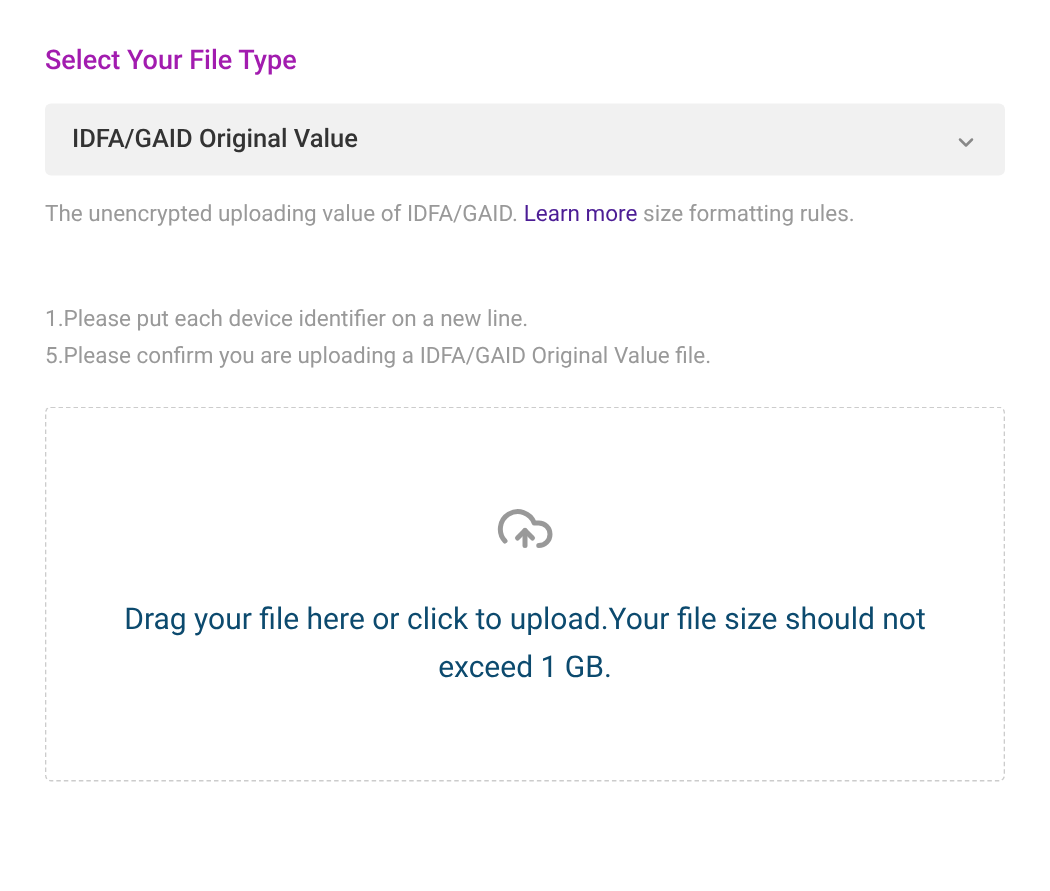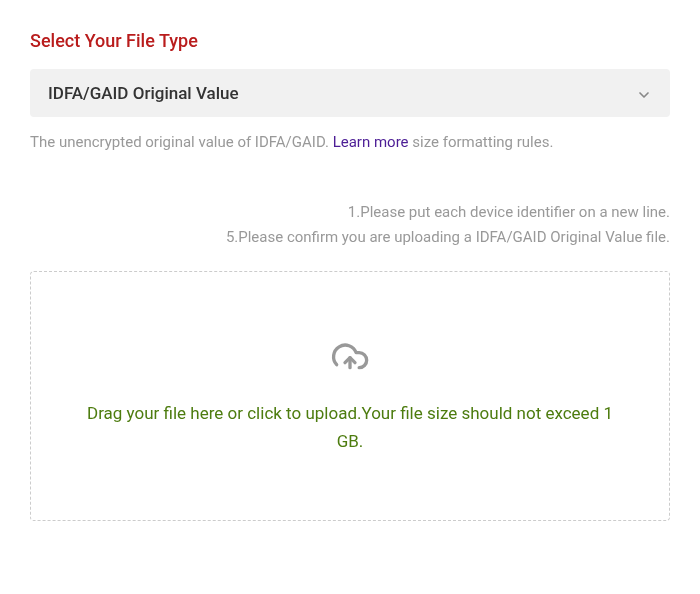--- a/index.html
+++ b/index.html
@@ -11,21 +11,21 @@
       font-family: -apple-system, BlinkMacSystemFont, "Segoe UI", Roboto, Helvetica, Arial, sans-serif;
       background: #fff;
       width: 700px;
       height: 594px;
       padding: 30px;
       color: #333;
     }
     .section-heading {
       font-size: 18px;
       font-weight: 500;
-      color: #b91c1c;
+      color: #a21caf;
       margin-bottom: 18px;
     }
     .select-box {
       background: #f1f1f1;
       border-radius: 4px;
       padding: 14px 18px;
       display: flex;
       align-items: flex-end;
       justify-content: space-between;
       cursor: pointer;
@@ -50,21 +50,20 @@
       color: #4c1d95;
       text-decoration: none;
       cursor: pointer;
     }
     .upload-section {
       margin-top: 46px;
     }
     .instructions {
       margin-top: 16px;
       margin-bottom: 20px;
-      text-align: right;
     }
     .instruction-line {
       font-size: 15px;
       color: #999;
       line-height: 1.7;
     }
     .dropzone {
       border: 1px dashed #ccc;
       border-radius: 4px;
       padding: 60px 30px;
@@ -74,43 +73,43 @@
       display: flex;
       flex-direction: column;
       align-items: center;
       justify-content: center;
     }
     .cloud-icon {
       color: #999;
       margin-bottom: 20px;
     }
     .dropzone-text {
-      font-size: 17px;
-      color: #4d7c0f;
+      font-size: 20px;
+      color: #0c4a6e;
       line-height: 1.6;
       max-width: 540px;
     }
   </style>
 </head>
 <body>
 
 <div class="file-type-section">
   <h2 class="section-heading">Select Your File Type</h2>
 
   <div class="select-box">
     <span class="select-value">IDFA/GAID Original Value</span>
     <span class="chevron">
       <svg width="16" height="16" viewBox="0 0 24 24" fill="none" stroke="currentColor" stroke-width="2.5" stroke-linecap="round" stroke-linejoin="round">
         <polyline points="6 9 12 15 18 9"></polyline>
       </svg>
     </span>
   </div>
 
   <p class="help-text">
-    <span>The unencrypted original value of IDFA/GAID. </span><a class="learn-more">Learn more</a><span> size formatting rules.</span>
+    <span>The unencrypted uploading value of IDFA/GAID. </span><a class="learn-more">Learn more</a><span> size formatting rules.</span>
   </p>
 </div>
 
 <div class="upload-section">
 
   <div class="instructions">
     <div class="instruction-line">1.Please put each device identifier on a new line.</div>
     <div class="instruction-line">5.Please confirm you are uploading a IDFA/GAID Original Value file.</div>
   </div>
 

